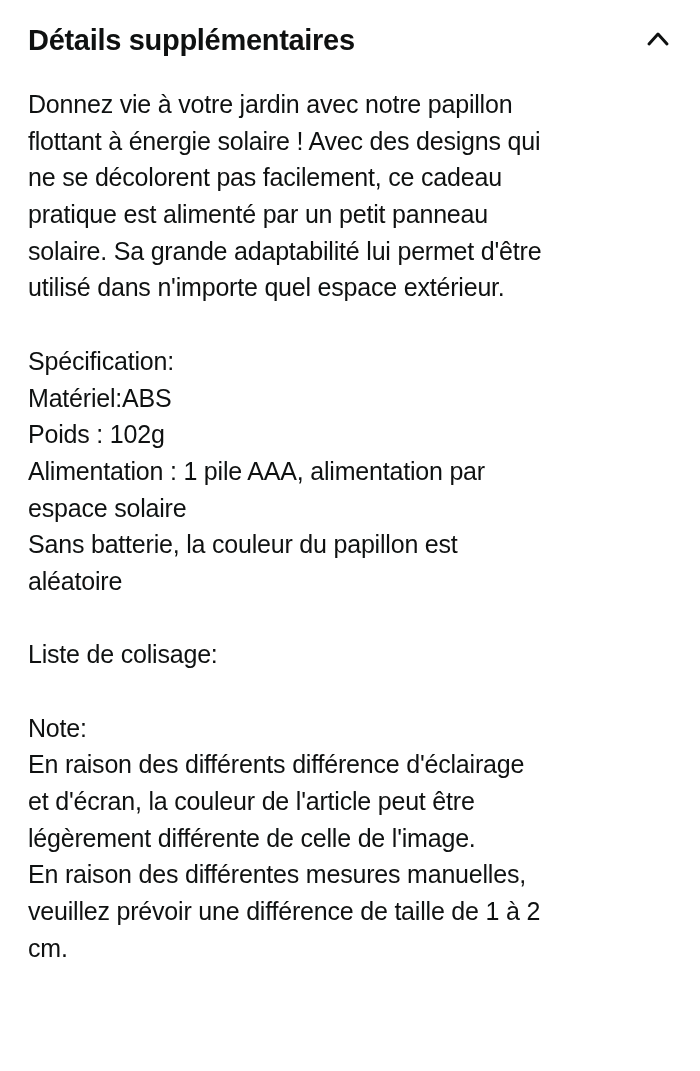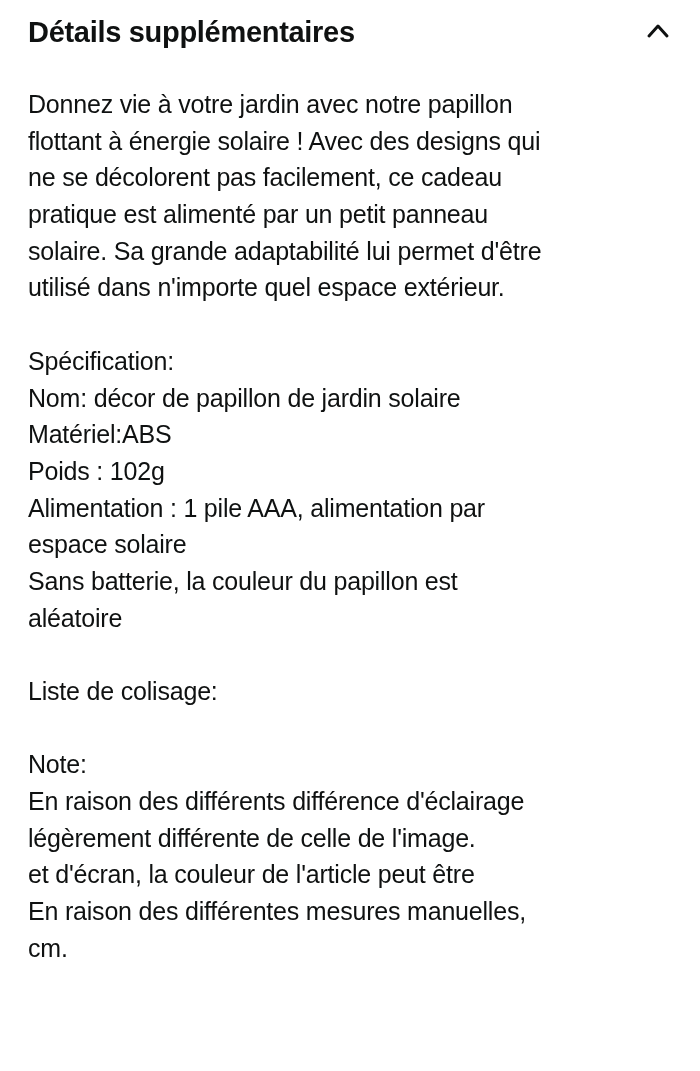--- a/index.html
+++ b/index.html
@@ -1,18 +1,18 @@
 <!DOCTYPE html>
 <html><head>
 <meta charset="utf-8">
 <style>
   html, body { margin:0; padding:0; background:#ffffff; }
   body { width:700px; height:1071px; overflow:hidden; position:relative;
          font-family:"Liberation Sans", sans-serif; color:#0f1111; }
-  .header { position:absolute; left:0; top:4px; width:620px; height:60px; }
+  .header { position:absolute; left:0; top:12px; width:620px; height:60px; }
   .title { position:absolute; left:28px; top:8px; font-size:29px; font-weight:bold;
            letter-spacing:-0.3px; white-space:nowrap; line-height:40px; }
   .chev { position:absolute; left:644px; top:14px; width:28px; height:24px; cursor:pointer; }
   .content { position:absolute; left:28px; top:86px; width:660px; font-size:25px;
              line-height:36.7px; letter-spacing:-0.2px; }
   .line { white-space:nowrap; height:36.7px; }
   .gap { height:36.7px; }
 </style>
 </head>
 <body>
@@ -29,34 +29,34 @@
     <div class="line">Donnez vie à votre jardin avec notre papillon</div>
     <div class="line">flottant à énergie solaire ! Avec des designs qui</div>
     <div class="line">ne se décolorent pas facilement, ce cadeau</div>
     <div class="line">pratique est alimenté par un petit panneau</div>
     <div class="line">solaire. Sa grande adaptabilité lui permet d'être</div>
     <div class="line">utilisé dans n'importe quel espace extérieur.</div>
   </div>
   <div class="gap"></div>
   <div>
     <div class="line">Spécification:</div>
-    <div class="line">Nom: décor de papillon de jardin solaire</div>
     <div class="line">Matériel:ABS</div>
     <div class="line">Poids : 102g</div>
     <div class="line">Alimentation : 1 pile AAA, alimentation par</div>
     <div class="line">espace solaire</div>
     <div class="line">Sans batterie, la couleur du papillon est</div>
     <div class="line">aléatoire</div>
   </div>
   <div class="gap"></div>
   <div>
     <div class="line">Liste de colisage:</div>
   </div>
   <div class="gap"></div>
   <div>
     <div class="line">Note:</div>
     <div class="line">En raison des différents différence d'éclairage</div>
+    <div class="line">et d'écran, la couleur de l'article peut être</div>
     <div class="line">légèrement différente de celle de l'image.</div>
-    <div class="line">et d'écran, la couleur de l'article peut être</div>
     <div class="line">En raison des différentes mesures manuelles,</div>
+    <div class="line">veuillez prévoir une différence de taille de 1 à 2</div>
     <div class="line">cm.</div>
   </div>
 </div>
 
 </body></html>

